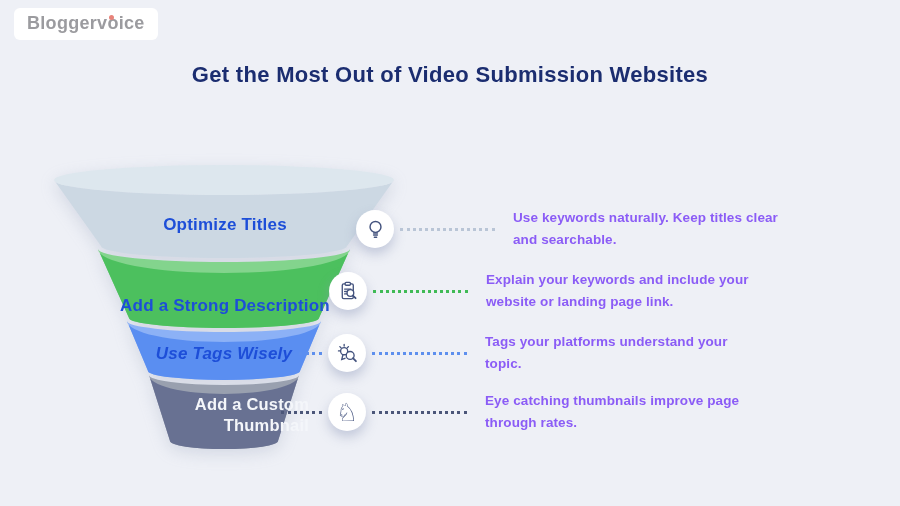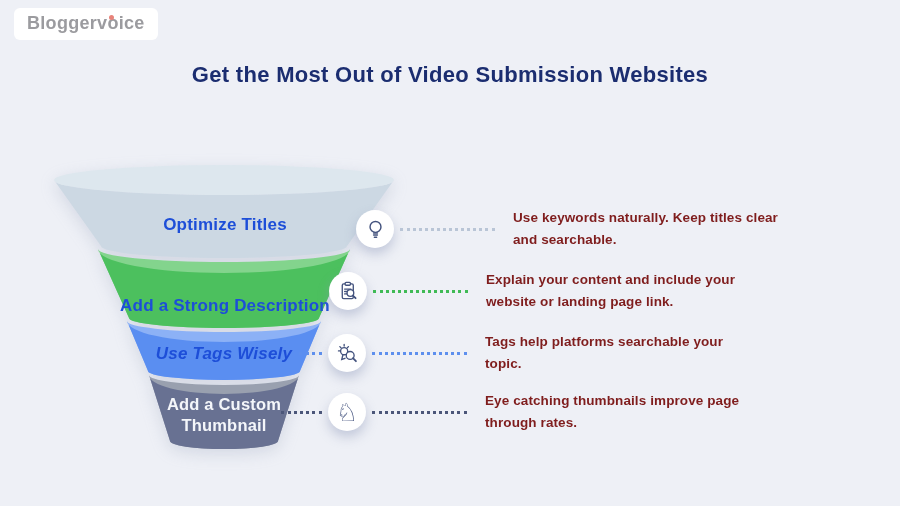--- a/index.html
+++ b/index.html
@@ -41,21 +41,21 @@
     filter: drop-shadow(0 5px 8px rgba(120,130,165,0.22));
   }
   .funnel-label {
     position:absolute; text-align:center;
     font-weight:bold; font-size:17px; color:#1d4ed8;
     line-height:21px; letter-spacing:0.2px;
   }
   .fl-0 { left:45px;  top:214px; width:360px; }
   .fl-1 { left:45px;  top:281px; width:360px;margin-top:14px; }
   .fl-2 { left:44px;  top:343px; width:360px;font-style:italic; }
-  .fl-3 { left:139px; top:394px; width:170px; color:#f4f6fa; font-size:16.5px; }
+  .fl-3 { left:139px; top:394px; width:170px; color:#f4f6fa; font-size:16.5px;text-align:right; }
 
   
   .info-row {
     position:absolute; right:42px; height:60px;
     display:flex; align-items:center;
   }
   .ir-0 { top:199px; left:350px; }
   .ir-1 { top:261px; left:323px; }
   .ir-2 { top:323px; left:299px; }
   .ir-3 { top:382px; left:281px; }
@@ -75,21 +75,21 @@
     display:flex; align-items:center; justify-content:center;
   }
   .icon-circle svg { width:23px; height:23px; }
   .knight-glyph {
     font-family:"DejaVu Sans", sans-serif;
     font-size:25px; line-height:1; color:#44537e; font-weight:normal;
   }
 
   .row-desc {
     flex:0 0 272px; margin-left:18px;
-    font-size:13.5px; font-weight:bold; color:#7f1d1d;
+    font-size:13.5px; font-weight:bold; color:#8b5cf6;
     line-height:22px; letter-spacing:0.1px;
   }
 </style>
 </head>
 <body>
 
 <div class="canvas">
 
   <div class="logo-badge">
     <span>Bloggervoice</span>
@@ -135,36 +135,36 @@
     <div class="icon-circle">
       <svg viewBox="0 0 24 24" fill="none" stroke="#44537e" stroke-width="1.4" stroke-linecap="round">
         <rect x="5.5" y="4" width="11.5" height="15.5" rx="1.5"></rect>
         <rect x="8.5" y="2.5" width="5.5" height="3" rx="1" fill="#ffffff"></rect>
         <path d="M8 9.5h6.5 M8 12h6.5 M8 14.5h3"></path>
         <circle cx="14" cy="13.6" r="3.5" fill="#ffffff"></circle>
         <path d="M16.6 16.2 L19.4 19" stroke-width="1.9"></path>
       </svg>
     </div>
     <div class="dotline dot-right"></div>
-    <div class="row-desc">Explain your content and include your website or landing page link.</div>
+    <div class="row-desc">Explain your keywords and include your website or landing page link.</div>
   </div>
 
   <div class="info-row ir-2">
     <div class="dotline dot-left"></div>
     <div class="icon-circle">
       <svg viewBox="0 0 24 24" fill="none" stroke="#44537e" stroke-width="1.4" stroke-linecap="round">
         <path d="M8.5 2.6v1.7 M4 4.8l1.2 1.2 M13 4.8l-1.2 1.2 M2.6 9.3h1.7"></path>
         <circle cx="8.5" cy="9.6" r="3.7"></circle>
         <path d="M7.2 13.6l-1.2 4.6 3.4-1.2"></path>
         <circle cx="14.8" cy="14" r="4.1" fill="#ffffff"></circle>
         <path d="M17.7 16.9 L20.8 20" stroke-width="1.9"></path>
       </svg>
     </div>
     <div class="dotline dot-right"></div>
-    <div class="row-desc">Tags help platforms searchable your topic.</div>
+    <div class="row-desc">Tags your platforms understand your topic.</div>
   </div>
 
   <div class="info-row ir-3">
     <div class="dotline dot-left"></div>
     <div class="icon-circle">
       <span class="knight-glyph">♘</span>
     </div>
     <div class="dotline dot-right"></div>
     <div class="row-desc">Eye catching thumbnails improve page through rates.</div>
   </div>

